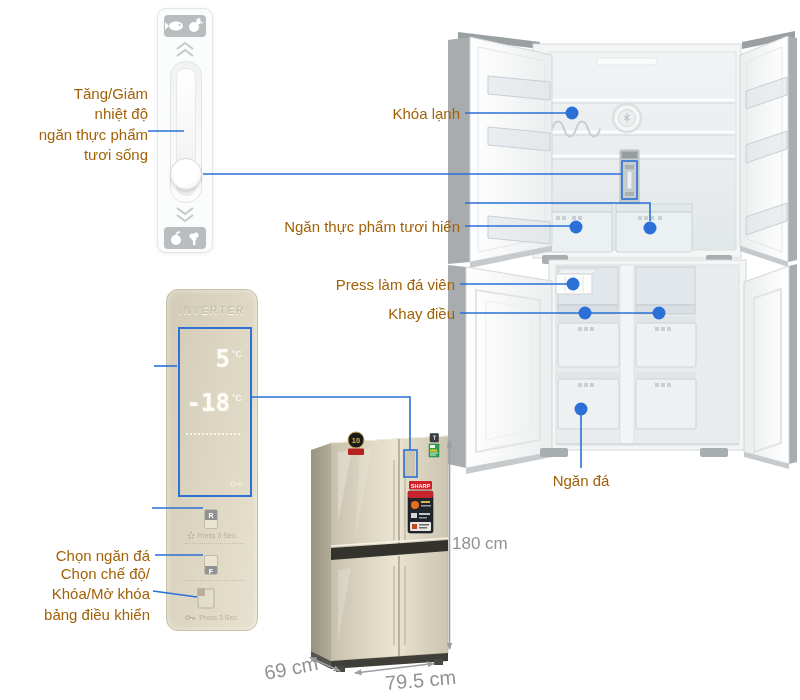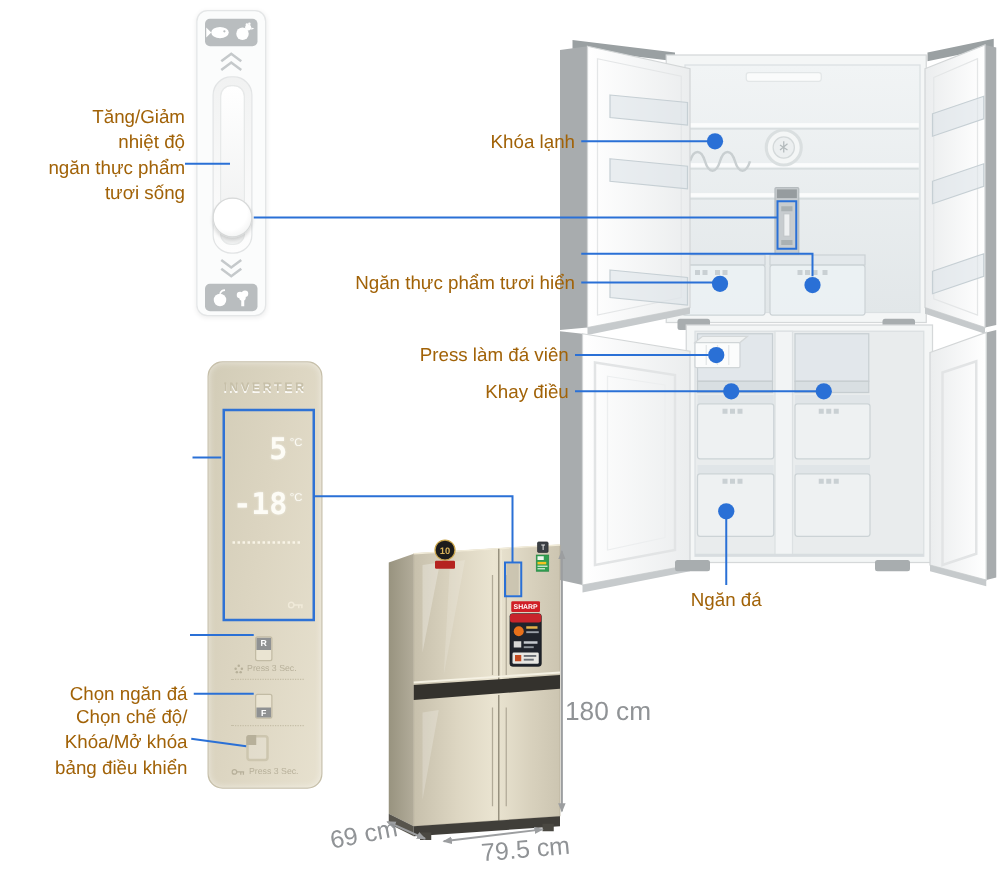--- a/index.html
+++ b/index.html
@@ -425,17 +425,17 @@
   <div class="lbl r" style="left:0px;top:564px;width:150px;">Chọn chế độ/
 Khóa/Mở khóa
 bảng điều khiển</div>
 
   <div class="lbl r" style="left:250px;top:104px;width:210px;">Khóa lạnh</div>
   <div class="lbl r" style="left:230px;top:217px;width:230px;">Ngăn thực phẩm tươi hiển</div>
   <div class="lbl r" style="left:230px;top:275px;width:225px;">Press làm đá viên</div>
   <div class="lbl r" style="left:230px;top:304px;width:225px;">Khay điều</div>
   <div class="lbl c" style="left:531px;top:471px;width:100px;">Ngăn đá</div>
 
-  <div class="dim" style="left:452px;top:558px;font-size:21px;">180 cm</div>
+  <div class="dim" style="left:452px;top:534px;font-size:17px;">180 cm</div>
   <div class="dim" style="left:264px;top:657px;transform:rotate(-11deg);">69 cm</div>
   <div class="dim" style="left:385px;top:669px;transform:rotate(-5deg);">79.5 cm</div>
 
 </div>
 
 </body></html>

